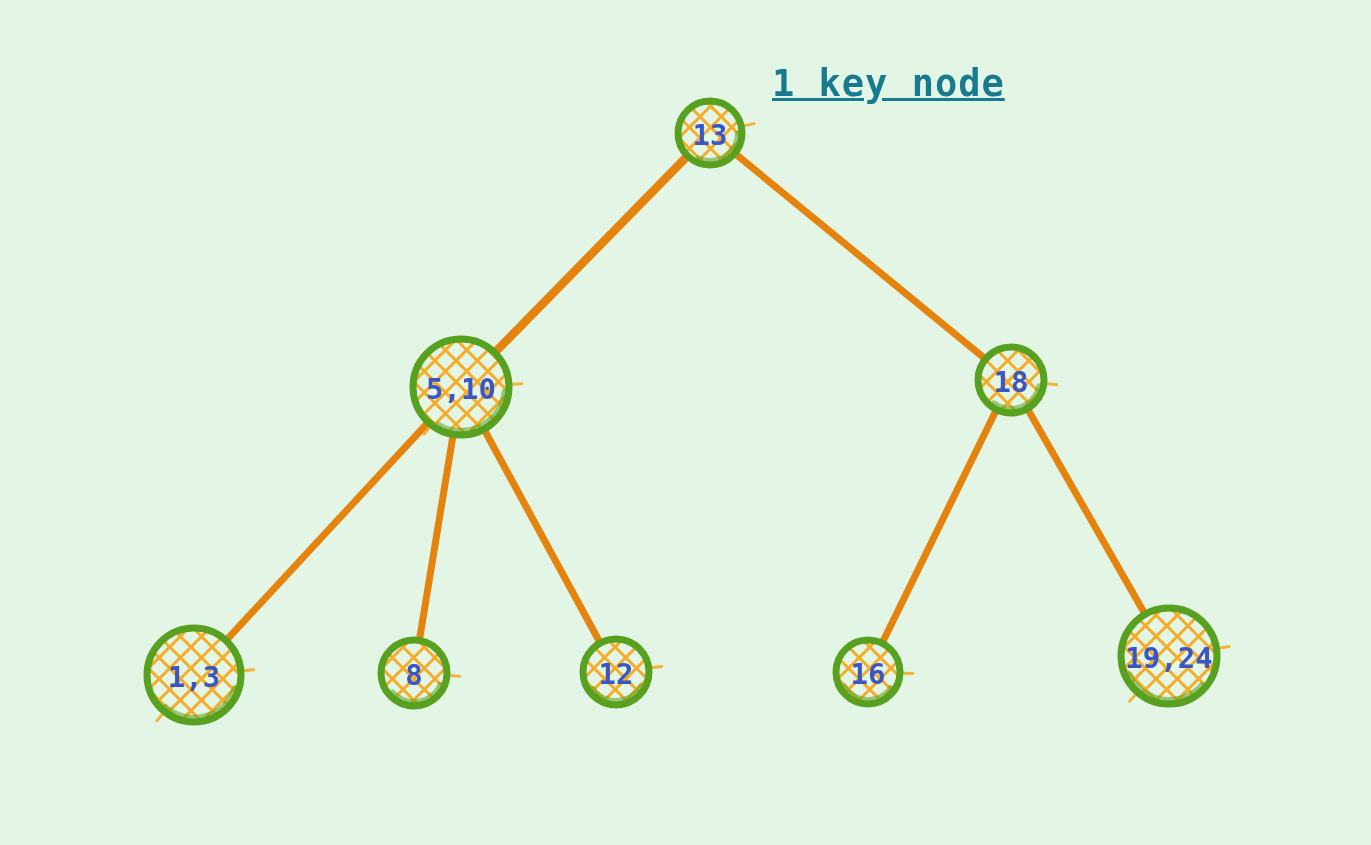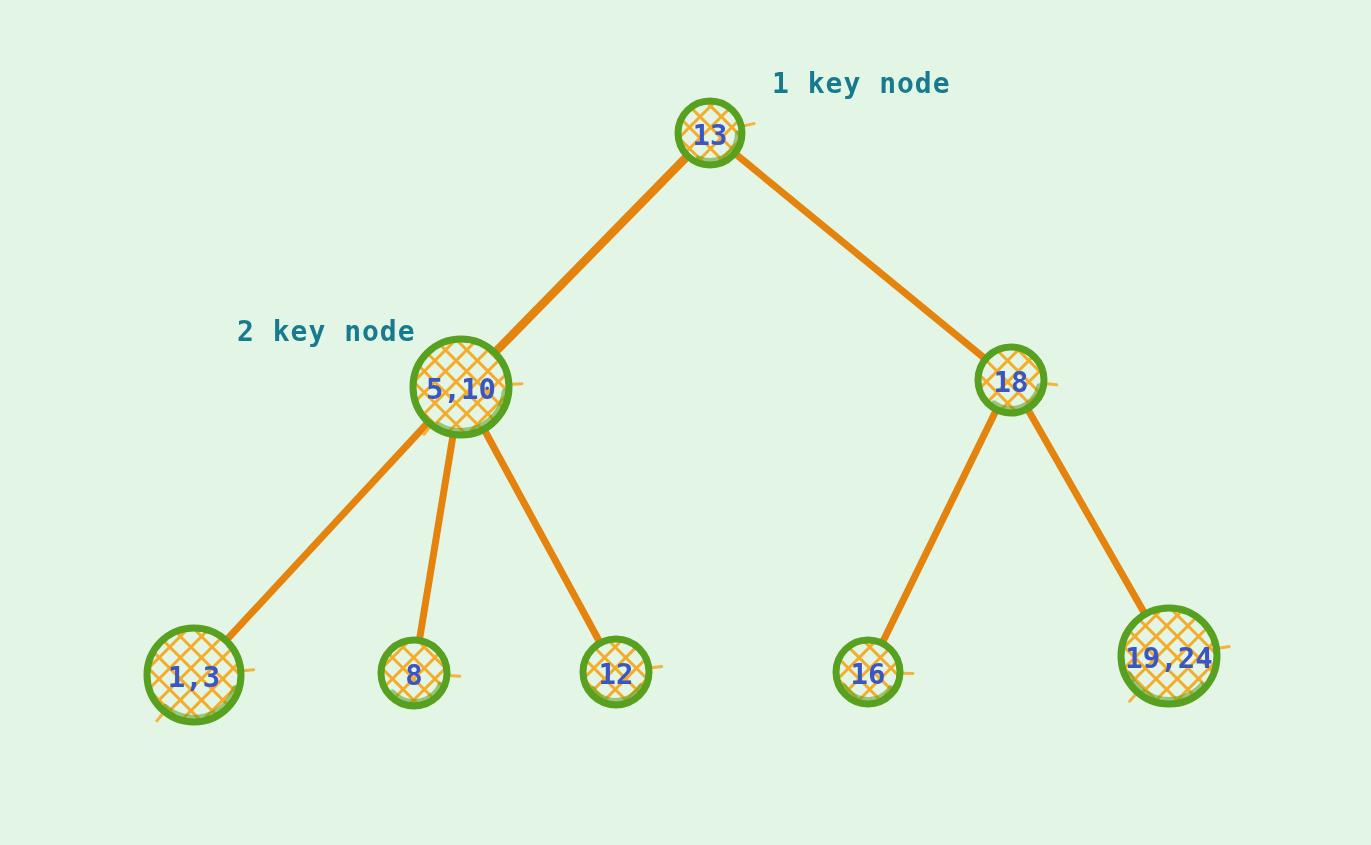--- a/index.html
+++ b/index.html
@@ -18,26 +18,27 @@
   #tree-svg {
     position: absolute;
     left: 0;
     top: 0;
     width: 1371px;
     height: 845px;
     display: block;
   }
   .annotation {
     position: absolute;
-    font-size: 28px;
+    font-size: 37px;
     font-weight: bold;
     line-height: 28px;
     white-space: pre;
     letter-spacing: 1px;
     user-select: none;
+    text-decoration: underline;
   }
   .node-label-text {
     font-family: "DejaVu Sans Mono", "Liberation Mono", monospace;
     font-size: 29px;
     font-weight: bold;
   }
 </style>
 </head>
 <body style="background: rgb(227, 246, 229);">
 
@@ -108,14 +109,13 @@
         <g>
           <line x1="1210.4829103049958" y1="649.4297524683103" x2="1229.2489887763033" y2="646.4574976325459" stroke="#f4ad2b" stroke-width="3" stroke-linecap="round" opacity="0.9"></line>
           <line x1="1141.4455207823987" y1="687.6978023693564" x2="1129.6364582605695" y2="701.2825748133663" stroke="#f4ad2b" stroke-width="3" stroke-linecap="round" opacity="0.9"></line>
           <circle cx="1169" cy="656" r="48" fill="url(#hatch)" stroke="#58a01f" stroke-width="7"></circle>
           <circle cx="1169" cy="656" r="43.5" fill="none" stroke="#58a01f" stroke-width="5" pathLength="100" stroke-dasharray="32 68" stroke-dashoffset="19" opacity="0.55" stroke-linecap="round" transform="rotate(109 1169 656)"></circle>
           <text x="1169" y="658" fill="#3a55c4" text-anchor="middle" dominant-baseline="central" class="node-label-text">19,24</text>
         </g>
       </g>
     </svg>
   <div class="annotation" style="left: 772px; top: 70px; color: rgb(23, 122, 142);">1 key node</div>
-  <div class="annotation" style="left: 237px; top: 318px; color: rgb(23, 122, 142);">2 key node</div>
 </div>
 
 </body></html>

